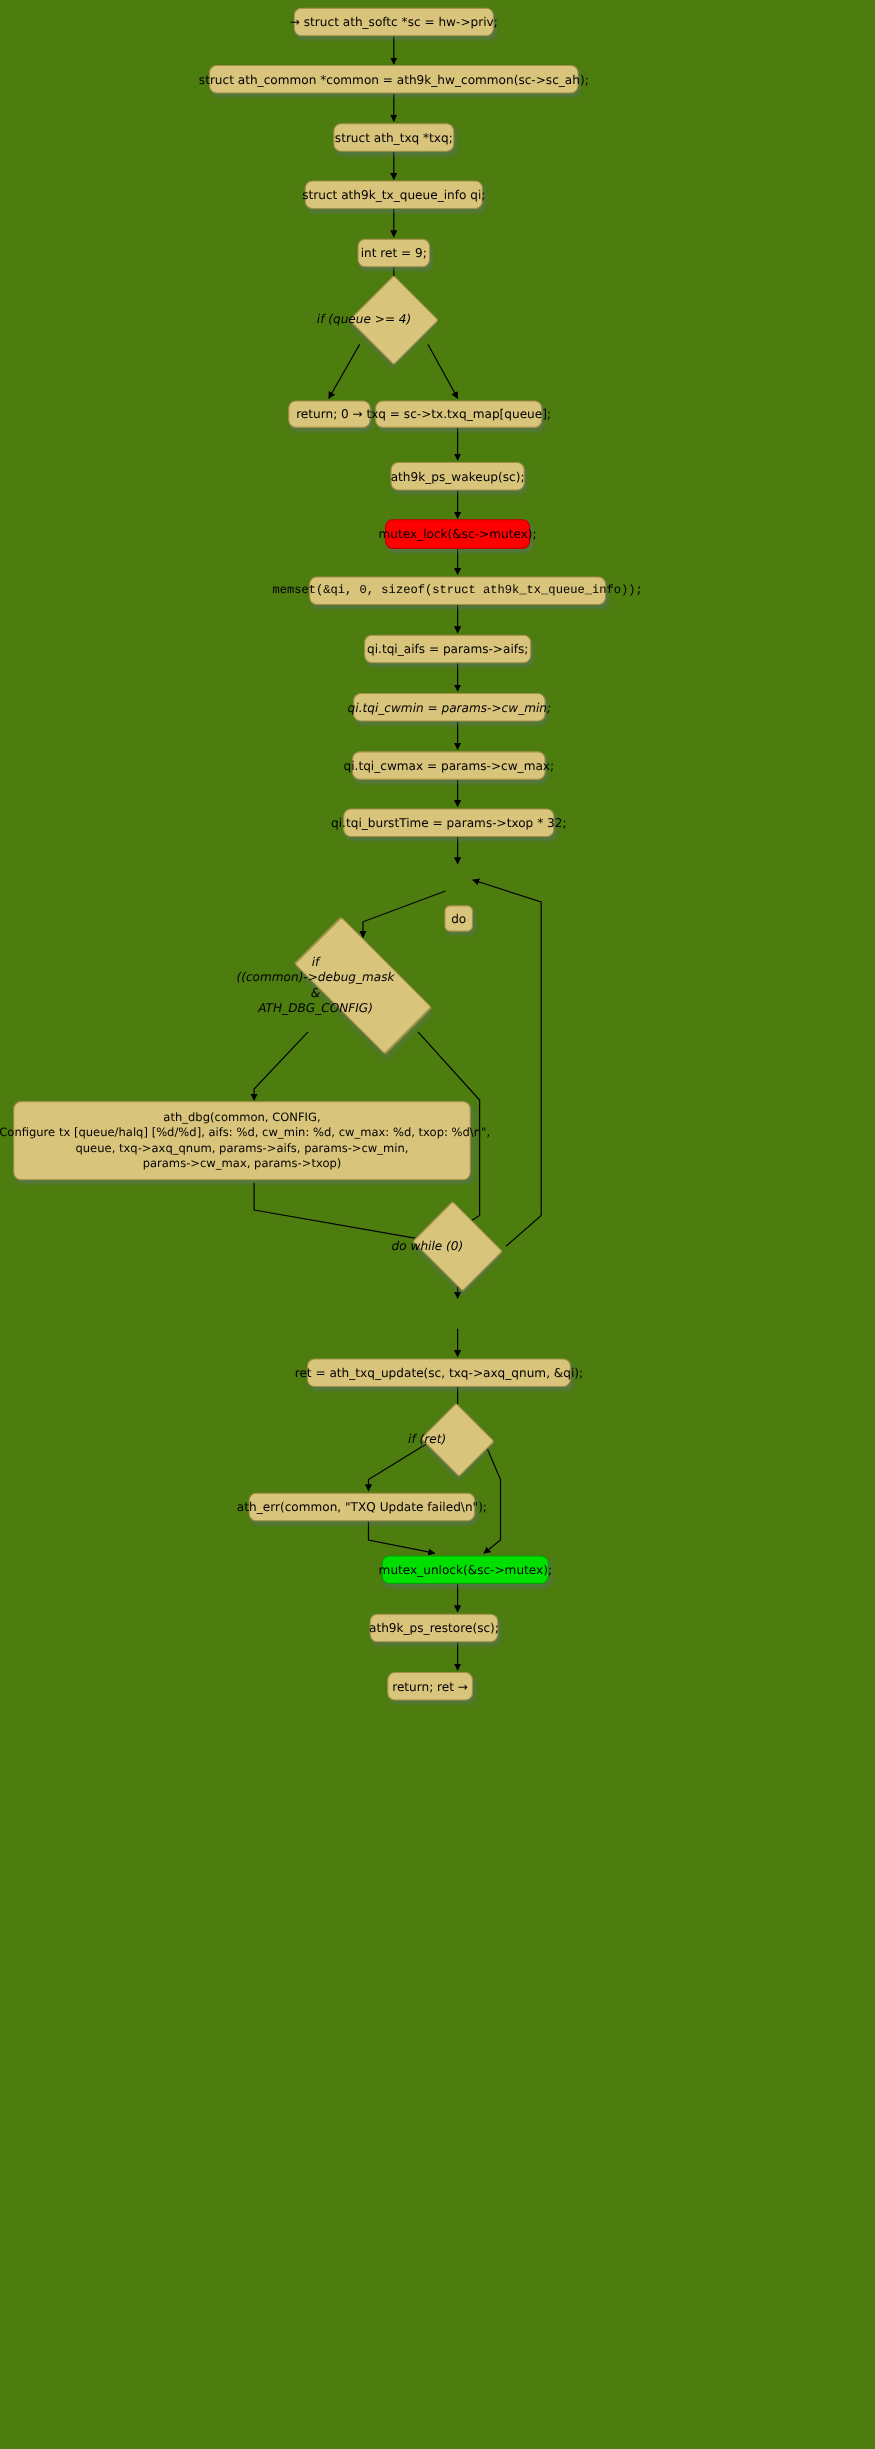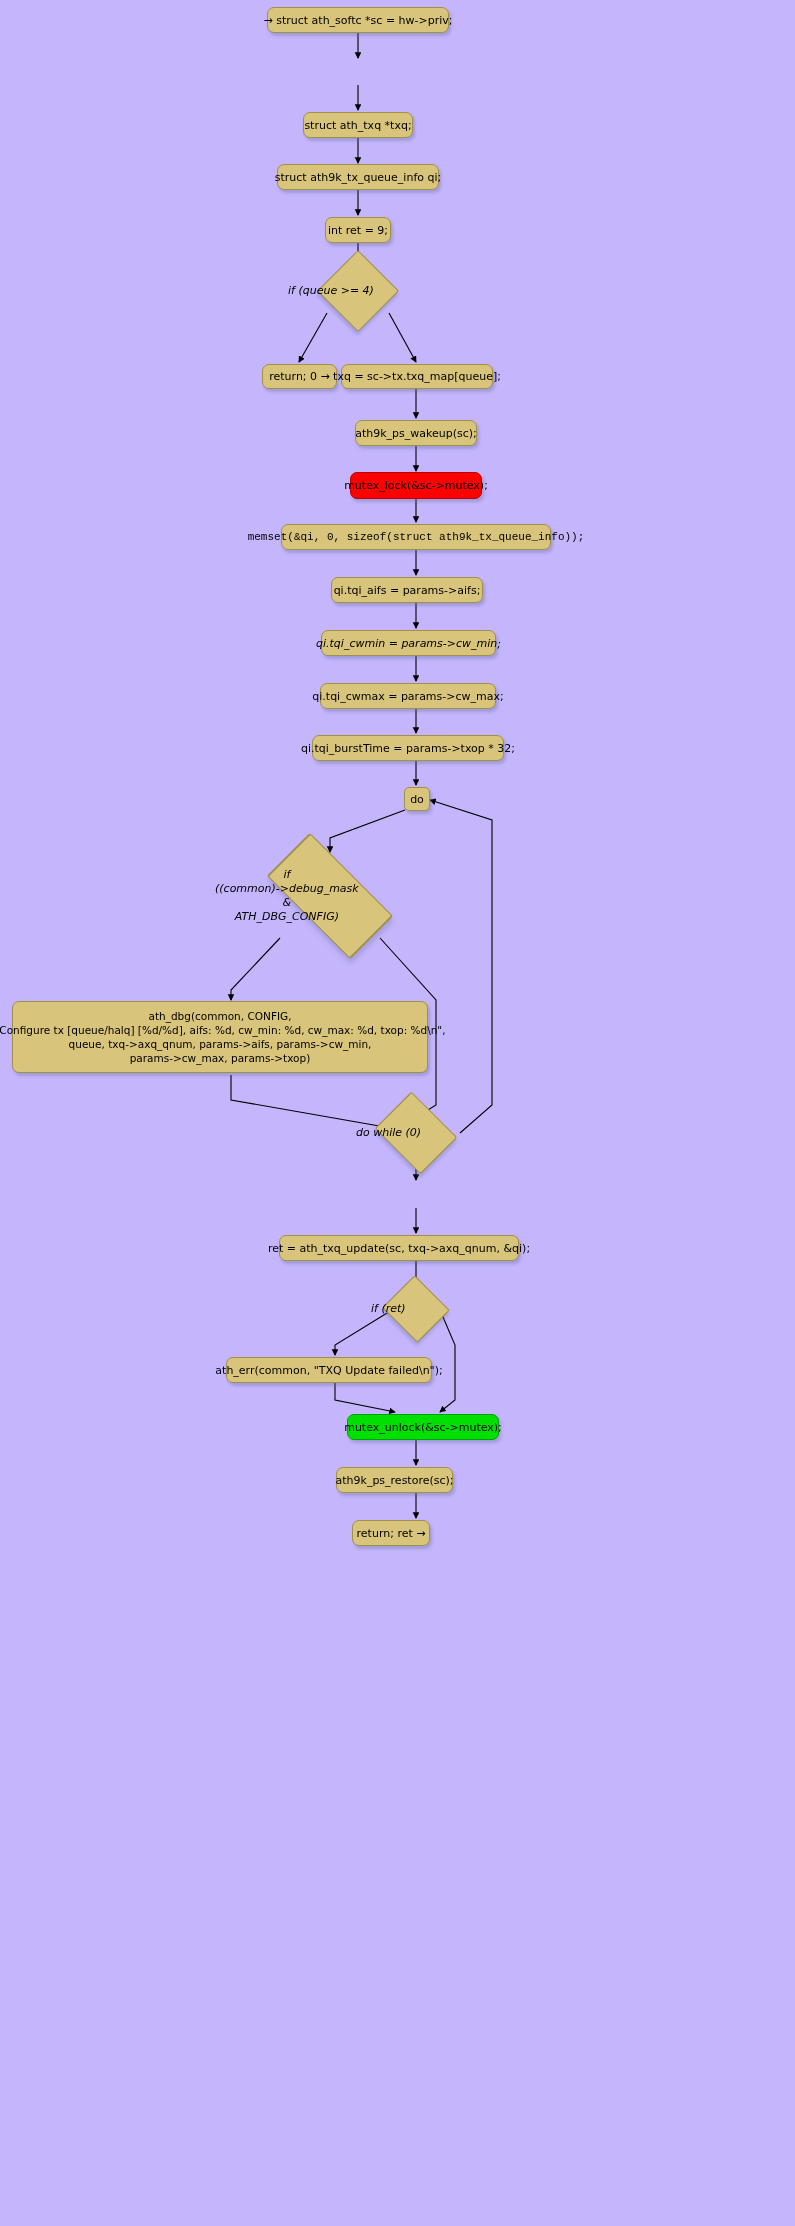--- a/index.html
+++ b/index.html
@@ -1,18 +1,18 @@
 <!DOCTYPE html>
 <html><head>
 <meta charset="utf-8">
 <title>ath9k conf_tx flowchart</title>
 <style>
   html,body{margin:0;padding:0;background:#ffffff;}
   body{font-family:"DejaVu Sans","Liberation Sans",sans-serif;}
-  #canvas{position:relative;width:795px;height:2226px;background:#c4b5fd;overflow:hidden;}
+  #canvas{position:relative;width:795px;height:2226px;background:#4d7c0f;overflow:hidden;}
   svg#edges{position:absolute;left:0;top:0;width:795px;height:2226px;pointer-events:none;}
 
   .node{
     position:absolute;
     box-sizing:border-box;
     background:#D9C47B;
     border:1px solid #A09048;
     border-radius:7px;
     color:#000000;
     font-size:11px;
@@ -21,21 +21,21 @@
     display:flex;
     align-items:center;
     justify-content:center;
     padding:3px 7px;
     white-space:pre;
     box-shadow:2px 3px 3px rgba(100,110,150,0.35);
     z-index:3;
   }
   .node.red{background:#FF0000;border-color:#C00000;}
   .node.green{background:#00E000;border-color:#00A000;}
-  .node.small{border-radius:5px;}
+  .node.small{border-radius:5px;margin-top:36px;}
 
   .diamond{
     position:absolute;
     z-index:3;
     display:flex;
     align-items:center;
     font-style:italic;
   }
   .diamond .dshape{
     position:absolute;left:0;top:0;width:100%;height:100%;
@@ -101,20 +101,21 @@
 
       <path d="M335,1383 L335,1400 L395,1412"></path>
 
       <path d="M416,1440 L416,1465"></path>
       <path d="M416,1493 L416,1518"></path>
     </g>
   </svg>
 
   <div class="node" style="left:267px;top:7px;width:182px;height:26px;">→ struct ath_softc *sc = hw-&gt;priv;</div>
 
+  <div class="node" style="left:190px;top:59px;width:336px;height:26px;">struct ath_common *common = ath9k_hw_common(sc-&gt;sc_ah);</div>
 
   <div class="node" style="left:303px;top:112px;width:110px;height:26px;">struct ath_txq *txq;</div>
 
   <div class="node" style="left:277px;top:164px;width:162px;height:26px;">struct ath9k_tx_queue_info qi;</div>
 
   <div class="node" style="left:325px;top:217px;width:66px;height:26px;">int ret = 9;</div>
 
   <div class="diamond" style="left:288px;top:268px;width:140px;height:46px;">
     <div class="dshape" style="width:58px;height:58px;left:41px;top:-6px;"></div>
     <div class="dlabel">if (queue &gt;= 4)</div>

